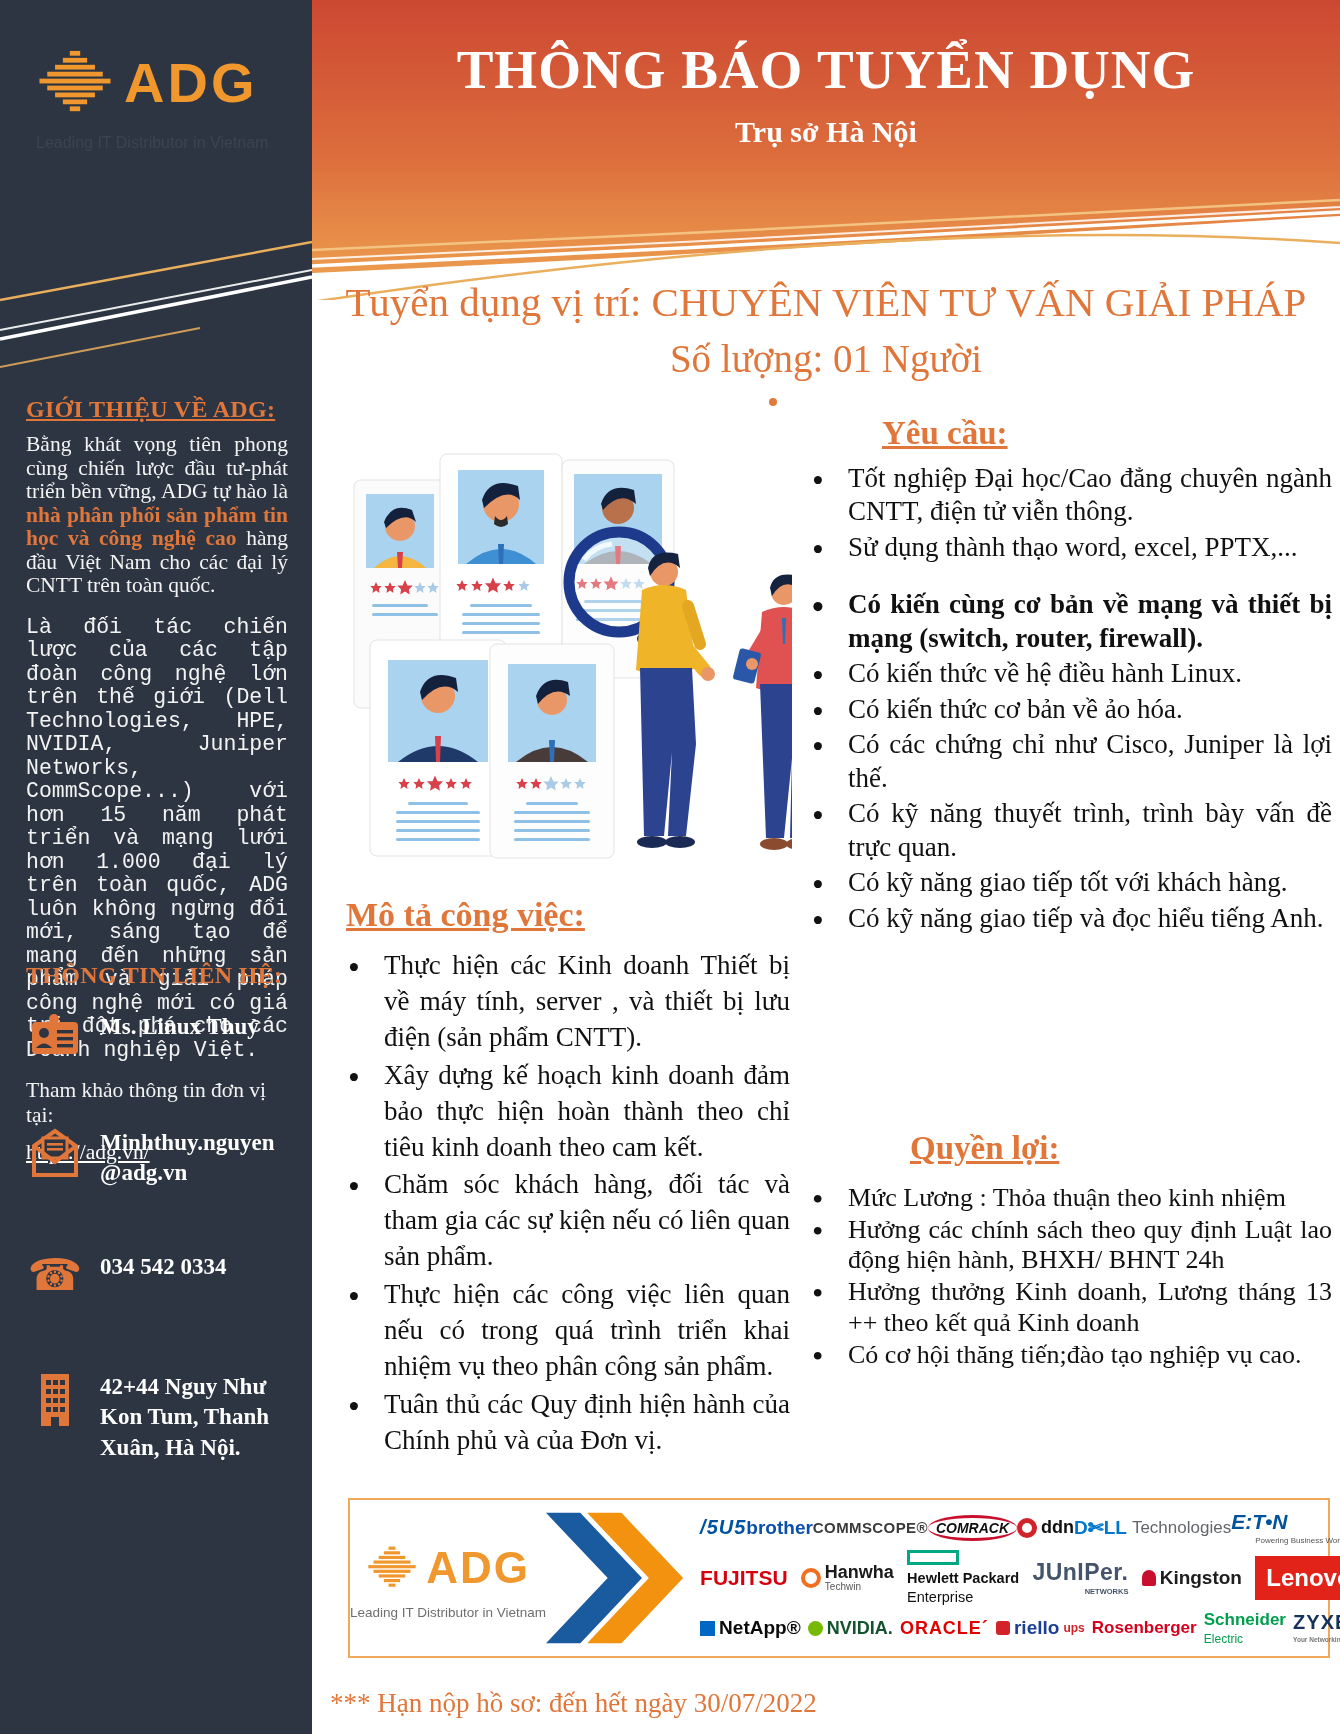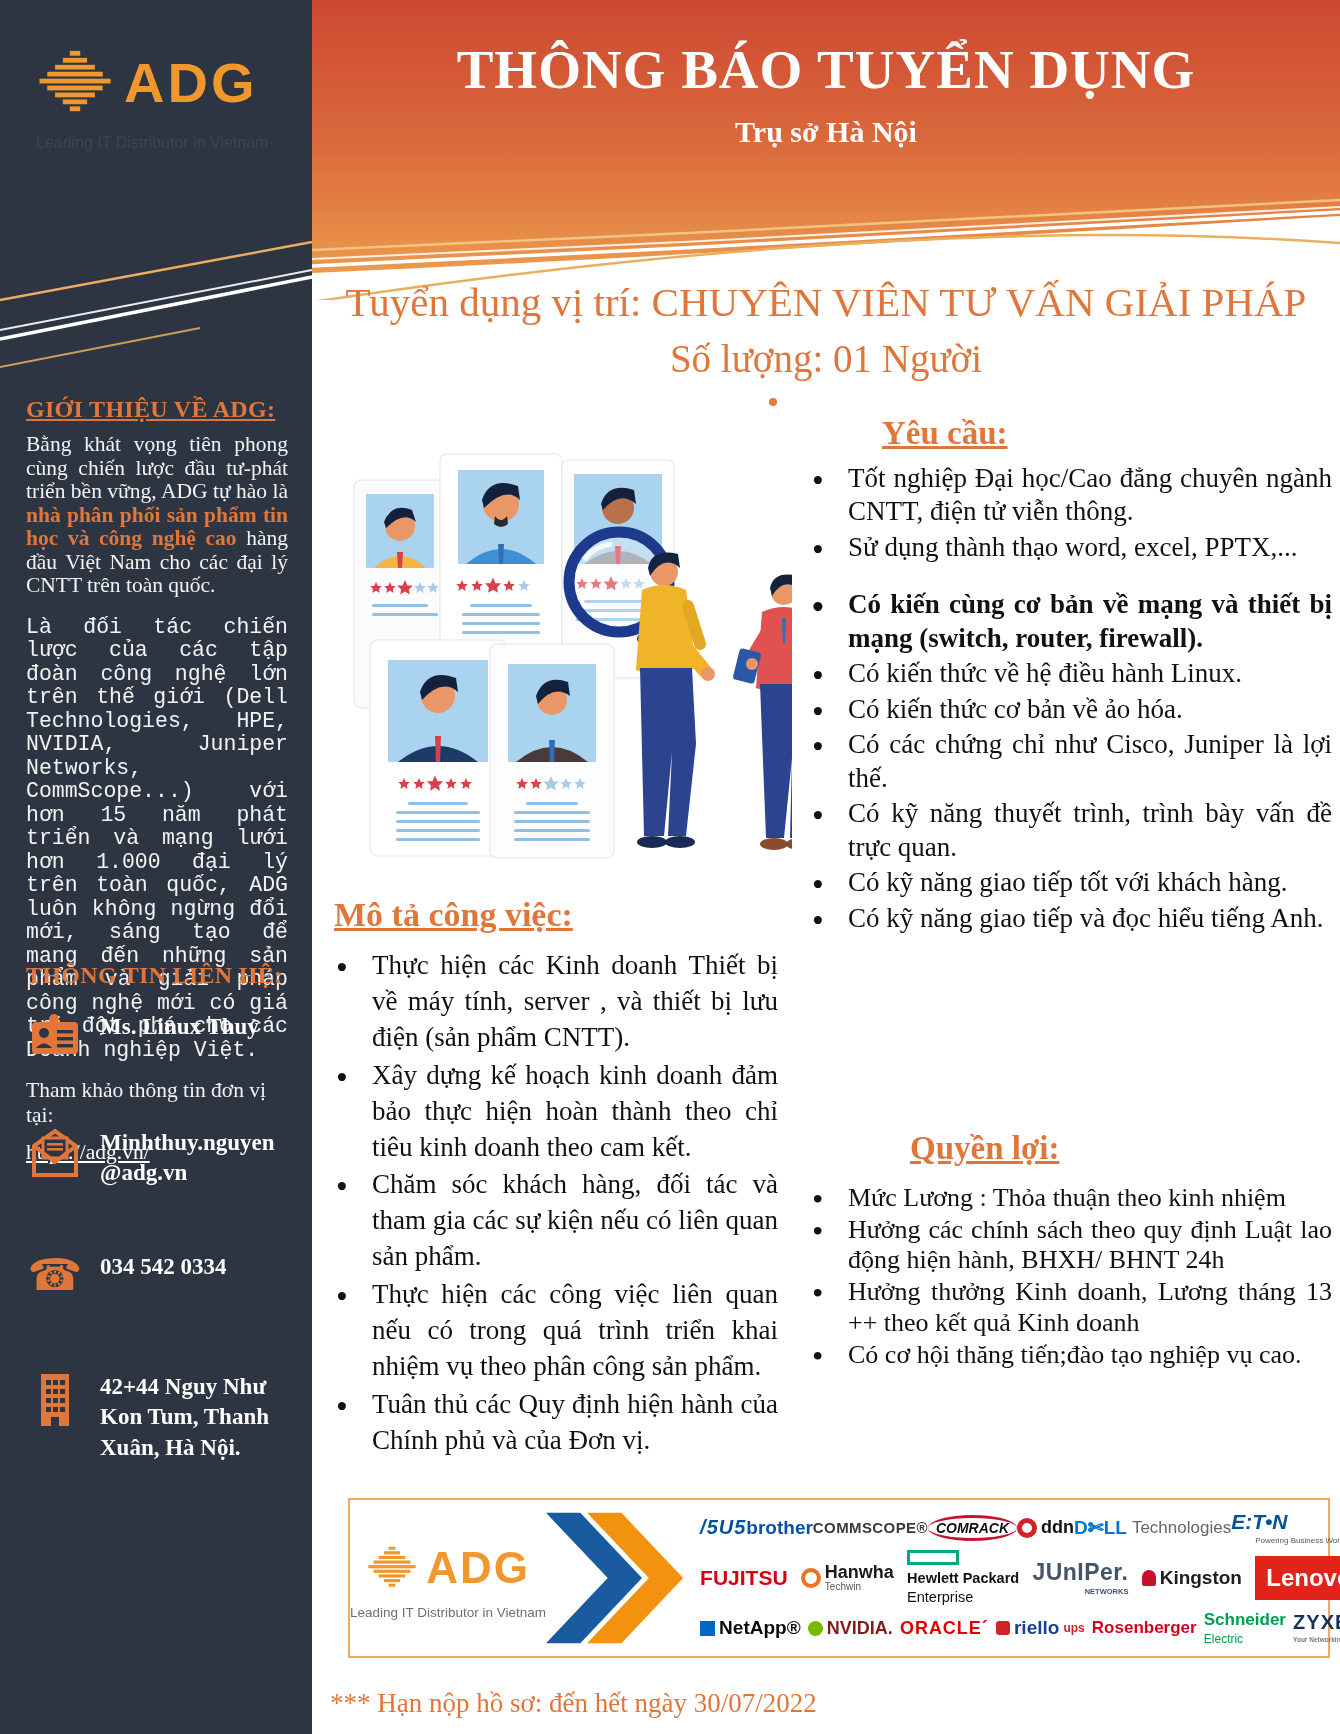--- a/index.html
+++ b/index.html
@@ -44,21 +44,21 @@
   ul.doc li::before{content:"•";position:absolute;left:14px;top:-2px;font-size:1.25em;}
   .req{position:absolute;left:798px;top:415px;width:534px;}
   .req .sec-h{margin-left:84px;}
   .req li{font-size:27px;line-height:1.24;}
   .req li.gap{margin-top:24px;}
   .req li.b{font-weight:bold;}
   .ben{position:absolute;left:798px;top:1130px;width:534px;}
   .ben .sec-h{margin-left:112px;margin-bottom:16px;}
   .ben li{font-size:26px;line-height:1.16;margin-bottom:6px;}
   .ben li.no-just{text-align:left;}
-  .job{position:absolute;left:322px;top:896px;width:456px;}
+  .job{position:absolute;left:334px;top:896px;width:456px;}
   .job .sec-h{margin-left:12px;font-size:34px;margin-bottom:14px;}
   .job li{font-size:27px;line-height:1.33;}
 
   .illu{position:absolute;left:312px;top:392px;}
 
   
   .banner{position:absolute;left:348px;top:1498px;width:978px;height:156px;background:#fff;
           border:2px solid #F0A95B;display:flex;align-items:stretch;font-family:"Liberation Sans",sans-serif;}
   .banner-left{width:228px;display:flex;flex-direction:column;align-items:center;justify-content:center;}
   .b-adg-row{display:flex;align-items:center;gap:8px;}
@@ -87,21 +87,21 @@
   .hpe-bar{width:46px;height:9px;border:3px solid #01a982;margin-bottom:2px;}
   .hpe1{font-size:14.5px;color:#111;}
   .hpe2{font-size:14.5px;font-weight:normal;color:#111;}
   .juniper{color:#44546a;font-size:23px;letter-spacing:.5px;}
   .jun-sub{font-size:7.5px;color:#44546a;align-self:flex-end;}
   .kingston{color:#1d1d1f;font-size:19px;}
   .khead{width:14px;height:16px;background:#c8102e;border-radius:7px 7px 2px 2px;display:inline-block;}
   .lenovo{background:#e2231a;color:#fff;padding:8px 11px;font-size:24px;}
   .netapp{color:#0a0a0a;font-size:19px;}
   .ncube{width:15px;height:15px;background:#0067c5;display:inline-block;}
-  .nvidia{color:#7f1d1d;font-size:18px;}
+  .nvidia{color:#14532d;font-size:18px;}
   .neye{width:15px;height:15px;background:#76b900;border-radius:50%;display:inline-block;}
   .oracle{color:#e00000;font-size:18px;letter-spacing:1px;}
   .riello{color:#1b3f94;font-size:19px;}
   .rbox{width:14px;height:14px;background:#d2232a;border-radius:3px;display:inline-block;}
   .riello-sub{color:#d2232a;font-size:12px;}
   .rosenberger{color:#d6001c;font-size:17px;}
   .schneider1{color:#009e4d;font-size:17px;}
   .schneider2{color:#009e4d;font-weight:normal;font-size:12px;}
   .zyxel{color:#15325b;font-size:20px;letter-spacing:1px;}
   .zy-sub{font-size:6.5px;color:#777;}

